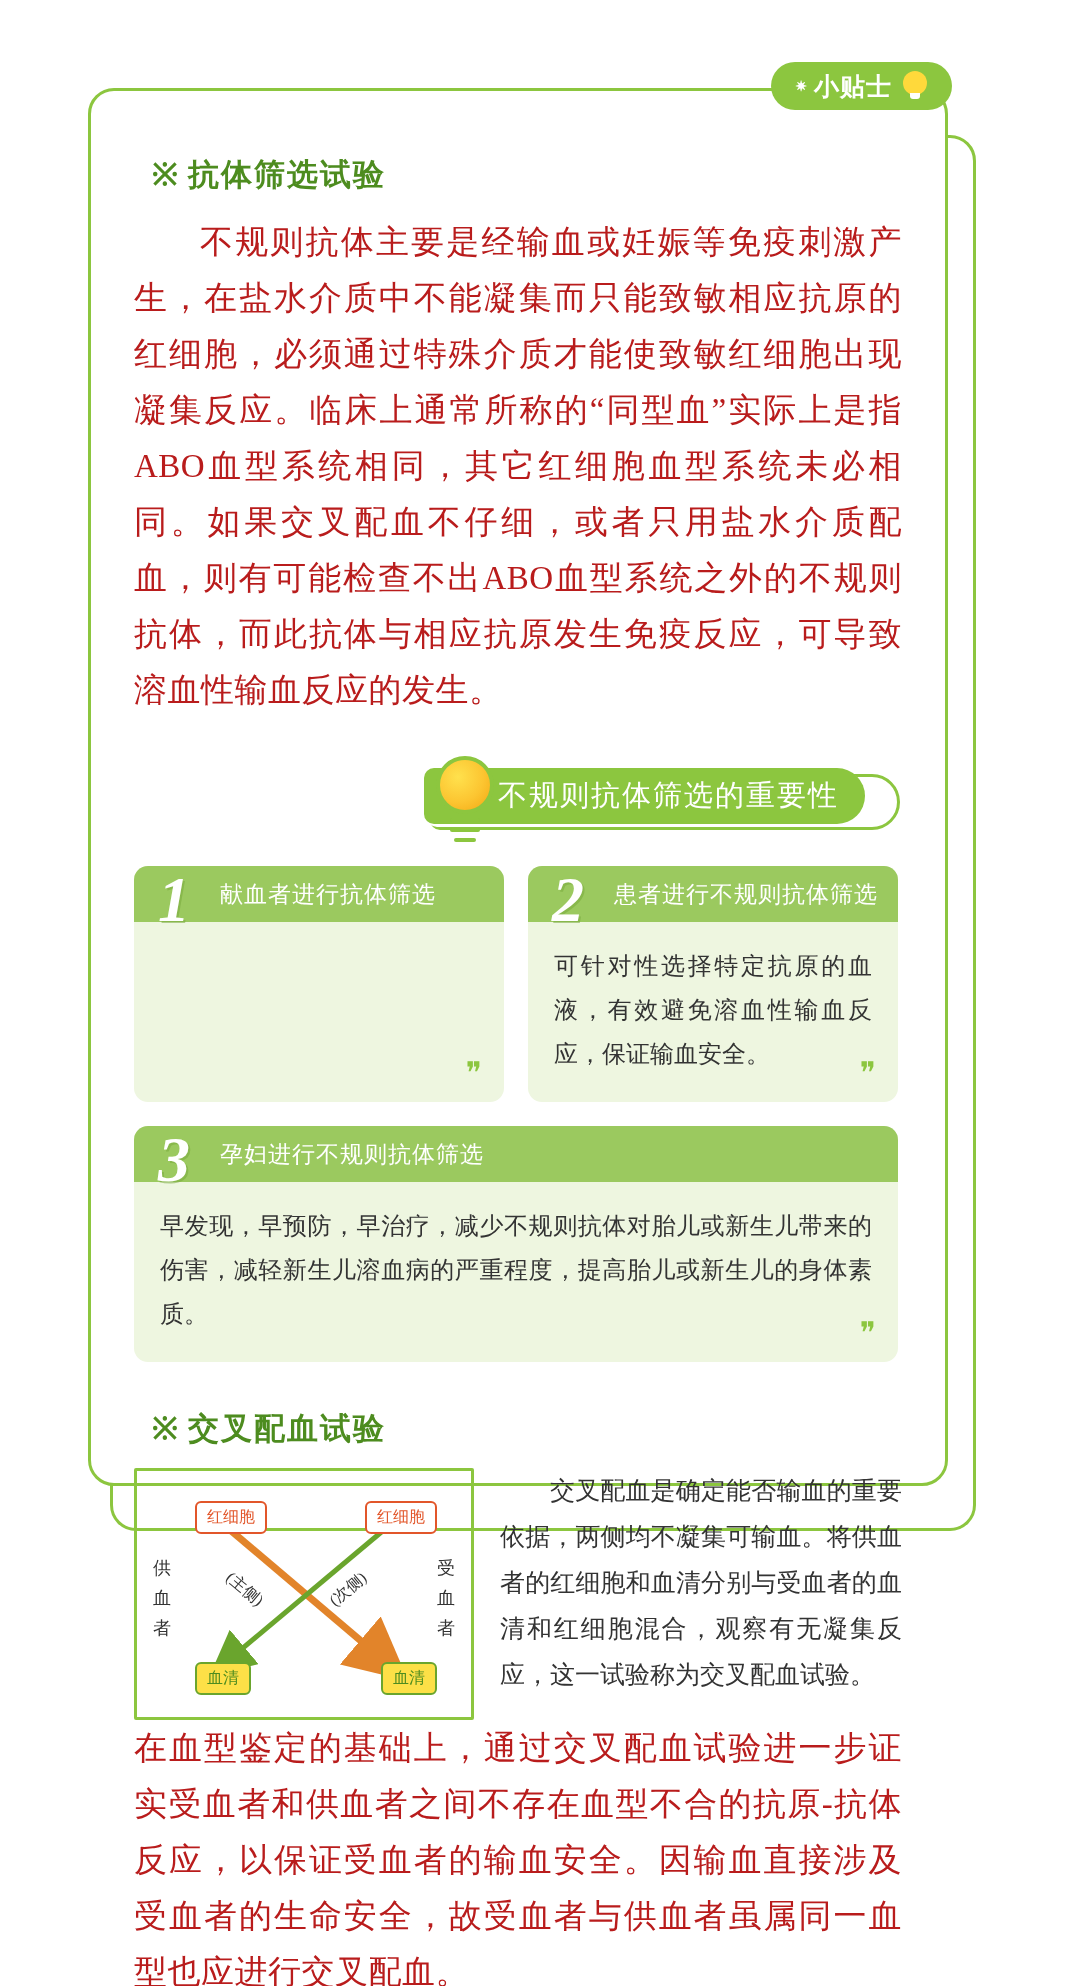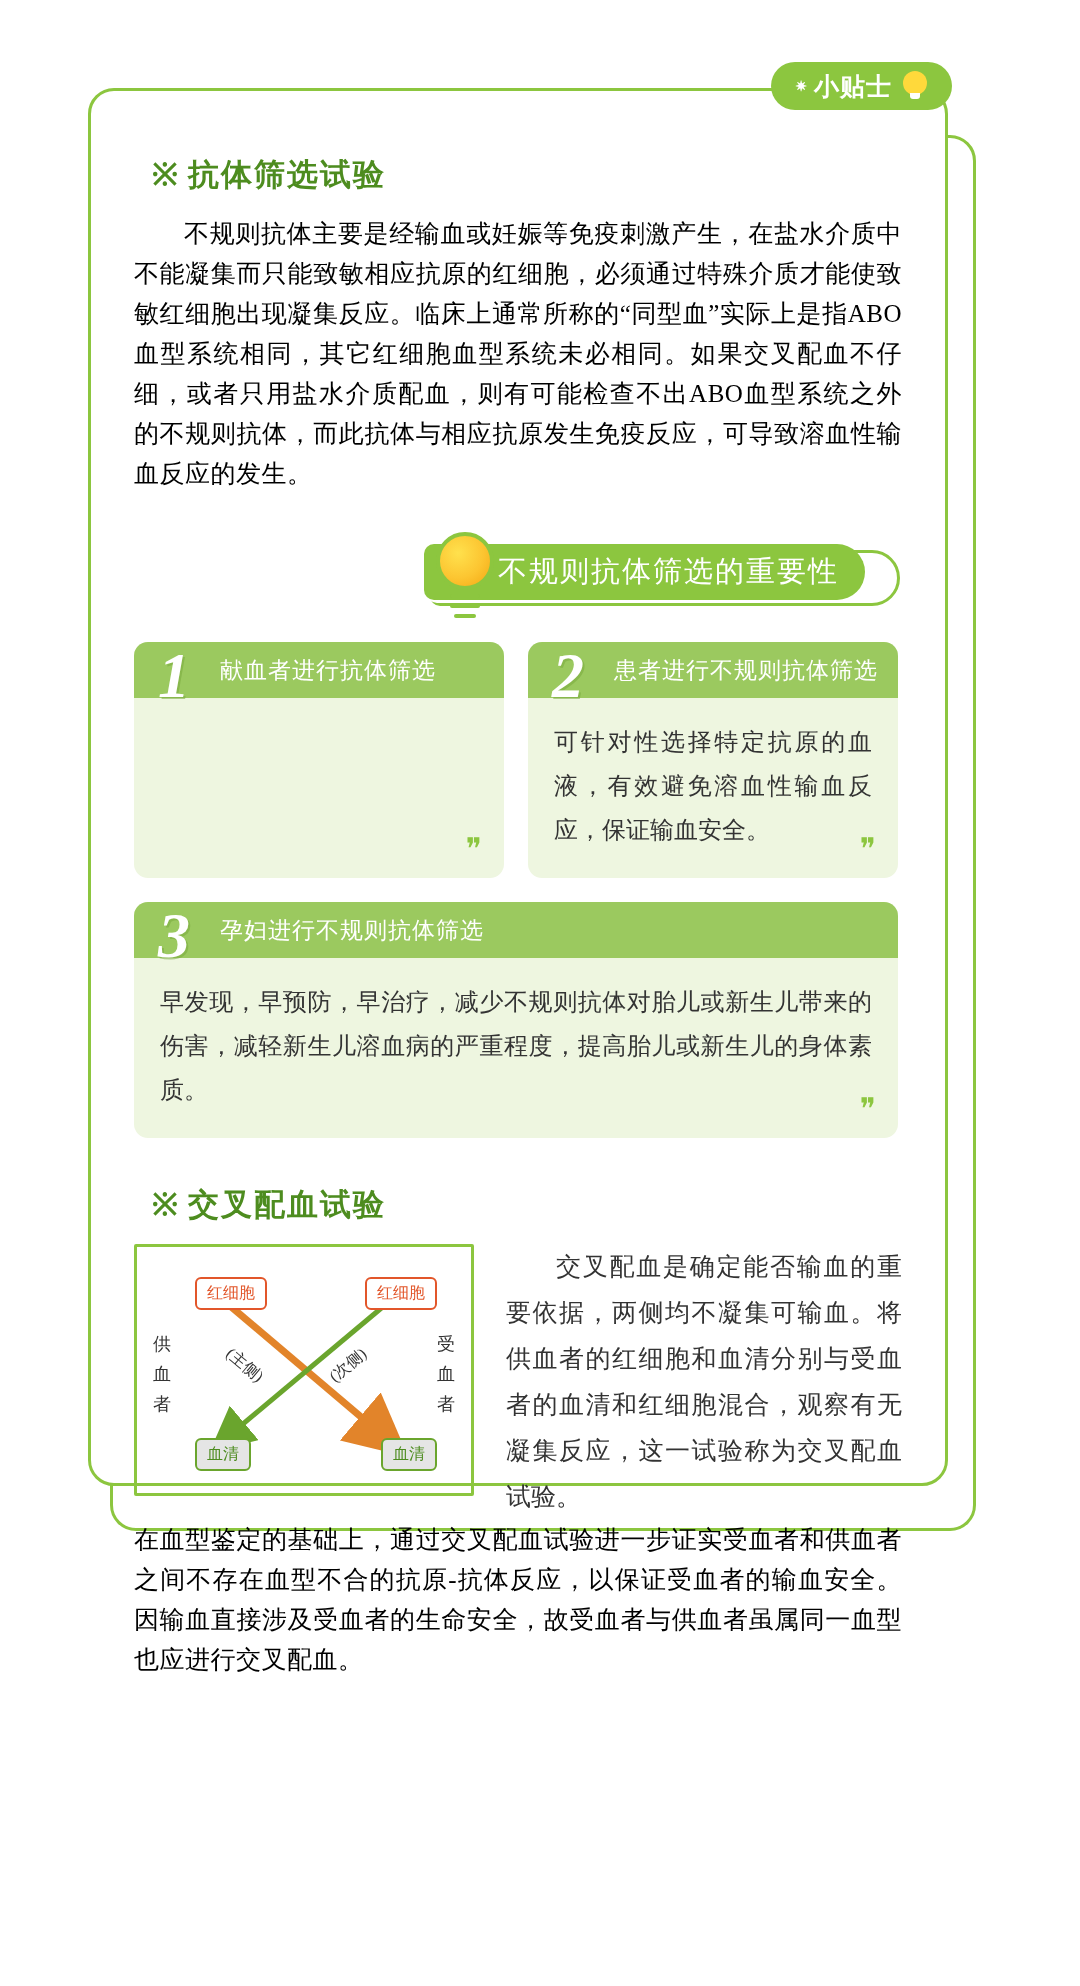--- a/index.html
+++ b/index.html
@@ -100,26 +100,26 @@
     color: #4d8c1f;
     margin: 12px 0 18px 18px;
     letter-spacing: 2px;
   }
   h2.section-title .mark {
     color: #4d8c1f;
     margin-right: 8px;
   }
 
   p.body-text {
-    font-size: 25px;
-    line-height: 40px;
+    font-size: 33px;
+    line-height: 56px;
     text-align: justify;
     margin: 0 0 6px 0;
     text-indent: 2em;
-    color: #000000;
+    color: #b91c1c;
     letter-spacing: 0.5px;
   }
   p.body-text.no-indent { text-indent: 0; }
 
   
   .ribbon-wrap {
     position: relative;
     height: 96px;
     margin: 34px 0 10px 0;
   }
@@ -250,40 +250,39 @@
     box-sizing: border-box;
     flex: 0 0 340px;
   }
   .cross-text {
     flex: 1;
     font-size: 25px;
     line-height: 46px;
     text-align: justify;
     text-indent: 2em;
     color: #333333;
-    margin-left: 6px;
   }
   .tag {
     position: absolute;
     font-family: "Liberation Sans", sans-serif;
     font-size: 16px;
     padding: 4px 10px;
     border-radius: 6px;
     box-sizing: border-box;
     white-space: nowrap;
   }
   .tag.red {
     border: 2px solid #e2562a;
     color: #e2562a;
     background: #ffffff;
   }
   .tag.green {
     border: 2px solid #6aa52d;
     color: #4d8c1f;
-    background: #e5e5e5;
+    background: #fde047;
   }
   .side-label {
     position: absolute;
     font-size: 18px;
     color: #333333;
     width: 22px;
     text-align: center;
     line-height: 30px;
     font-family: "Liberation Serif", serif;
   }

